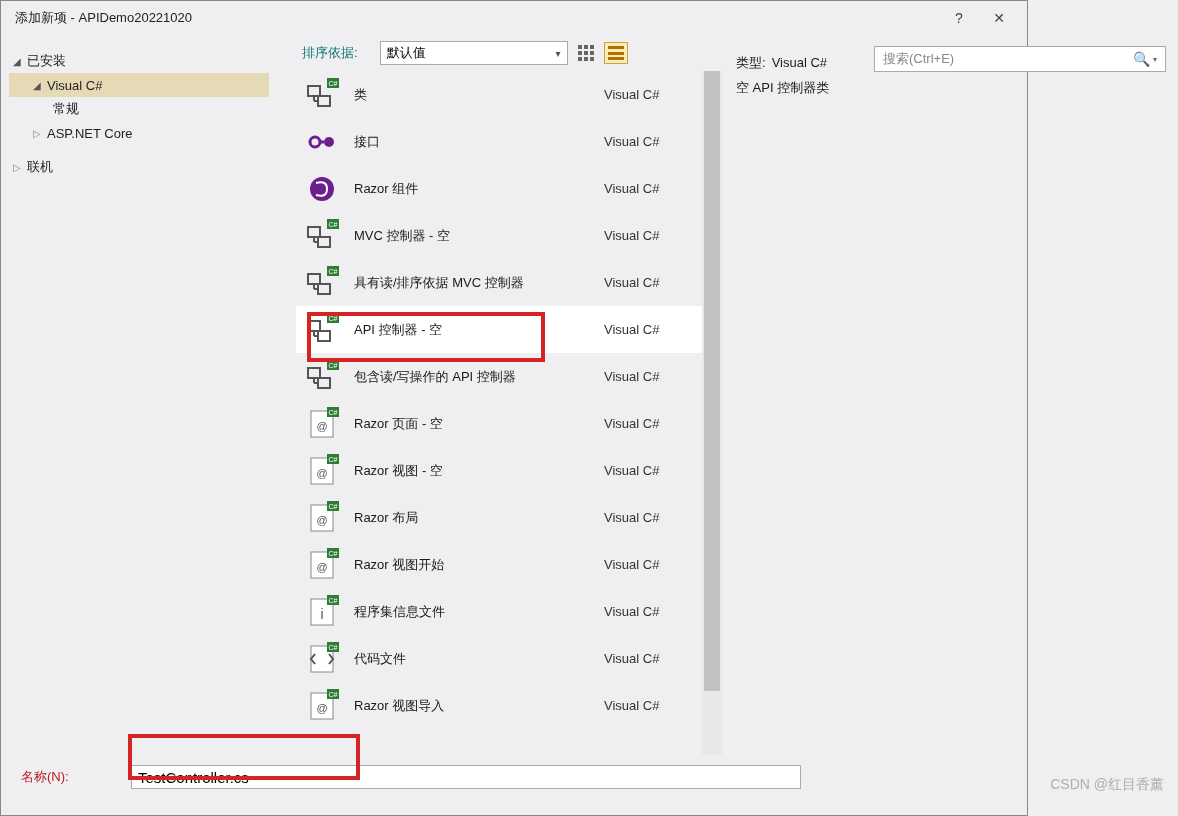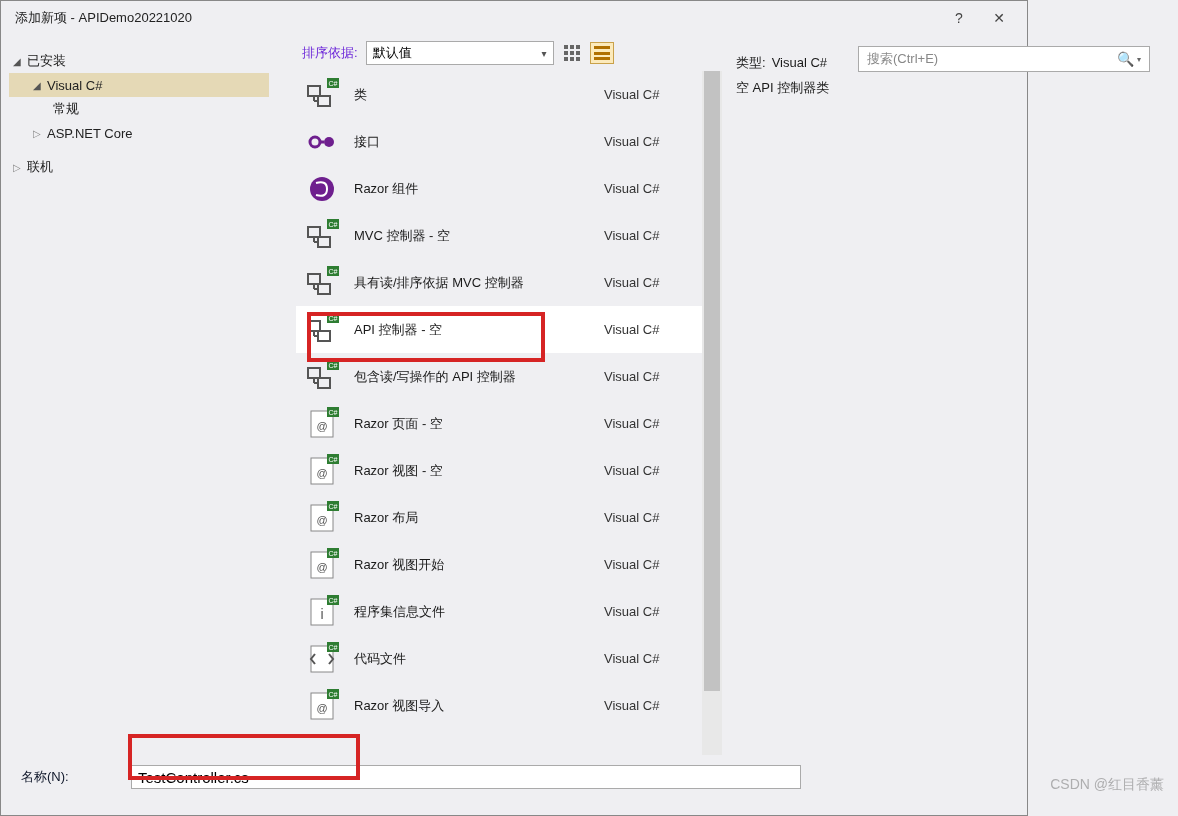--- a/index.html
+++ b/index.html
@@ -10,42 +10,42 @@
 .titlebar .btn { width: 40px; text-align: center; font-size: 14px; color: #444; cursor: default; }
 .content { flex: 1; display: flex; overflow: hidden; }
 .sidebar { width: 295px; padding: 14px 8px; font-size: 13px; color: #222; }
 .tree-row { display: flex; align-items: center; height: 24px; padding-left: 4px; }
 .tree-row .arr { width: 14px; font-size: 10px; color: #555; }
 .tree-row.sel { background: #e5d9b6; padding-right: 6px; width: 260px; }
 .indent1 { padding-left: 24px; }
 .indent2 { padding-left: 44px; }
 .main { flex: 1; display: flex; flex-direction: column; border-left: 0; }
 .toolbar { height: 36px; display: flex; align-items: center; padding: 8px 6px 8px 6px; gap: 6px; font-size: 13px; }
-.sort-label { margin-right: 2px; color: #6d28d9; }
+.sort-label { margin-right: 16px; color: #0f766e; }
 .sort-select { width: 188px; height: 24px; border: 1px solid #aaa; background: #fff; padding: 0 6px; font-size: 13px; display: flex; align-items: center; justify-content: space-between; }
 .view-btn { width: 24px; height: 22px; display: flex; align-items: center; justify-content: center; }
 .view-btn.active { background: #fceabb; border: 1px solid #c9a14a; }
 .list-wrap { flex: 1; display: flex; min-height: 0; }
 .list { flex: 1; overflow-y: auto; background: #efeff2; padding-right: 0; }
 .item { height: 47px; display: flex; align-items: center; padding-left: 8px; gap: 14px; font-size: 13px; position: relative; }
 .item.sel { background: #fff; }
 .item .ic { width: 36px; height: 36px; display: flex; align-items: center; justify-content: center; position: relative; }
 .item .label { flex: 1; color: #1a1a1a; }
 .item .lang { width: 98px; color: #333; }
 .scrollbar { width: 20px; background: #e8e8e8; position: relative; }
 .scroll-thumb { position: absolute; top: 0; left: 2px; right: 2px; height: 620px; background: #c2c2c2; }
 .details { width: 305px; padding: 16px 14px; font-size: 13px; color: #1a1a1a; line-height: 1.9; }
 .details .row { display: flex; gap: 6px; }
 .details .lbl { color: #1a1a1a; }
-.search-wrap { width: 292px; position: absolute; right: 28px; top: 46px; display: flex; }
+.search-wrap { width: 292px; position: absolute; right: 12px; top: 46px; display: flex; }
 .search { flex:1; height: 26px; border: 1px solid #aaa; background: #fff; padding: 0 8px; font-size: 13px; color: #888; display:flex; align-items:center; }
 .search .mag { color: #555; font-size: 14px; padding-left:4px; }
 .bottom { border-top: 0; padding: 10px 20px 14px 20px; }
 .name-row { display: flex; align-items: center; gap: 20px; margin-bottom: 12px; }
-.name-label { font-size: 13px; color: #0f172a; width: 90px; }
+.name-label { font-size: 13px; color: #b91c1c; width: 90px; }
 .name-input { flex: 1; height: 24px; border: 1px solid #aaa; background: #fff; padding: 0 6px; font-size: 15px; max-width: 670px; }
 .btn-row { display: flex; justify-content: flex-end; gap: 10px; }
 .dlg-btn { min-width: 80px; height: 26px; border: 1px solid #999; background: #efefef; font-size: 13px; display: flex; align-items: center; justify-content: center; padding: 0 10px; }
 .redbox { position: absolute; border: 4px solid #d62424; pointer-events: none; }
 .watermark { position: absolute; right: 14px; bottom: 22px; font-size: 14px; color: rgba(120,120,120,0.55); pointer-events:none; }
 
 
 .ic-cs { width:34px; height:34px; }
 .grid-ic { display:grid; grid-template-columns: repeat(3,4px); grid-template-rows: repeat(3,4px); gap:2px; }
 .grid-ic span { background:#666; }

